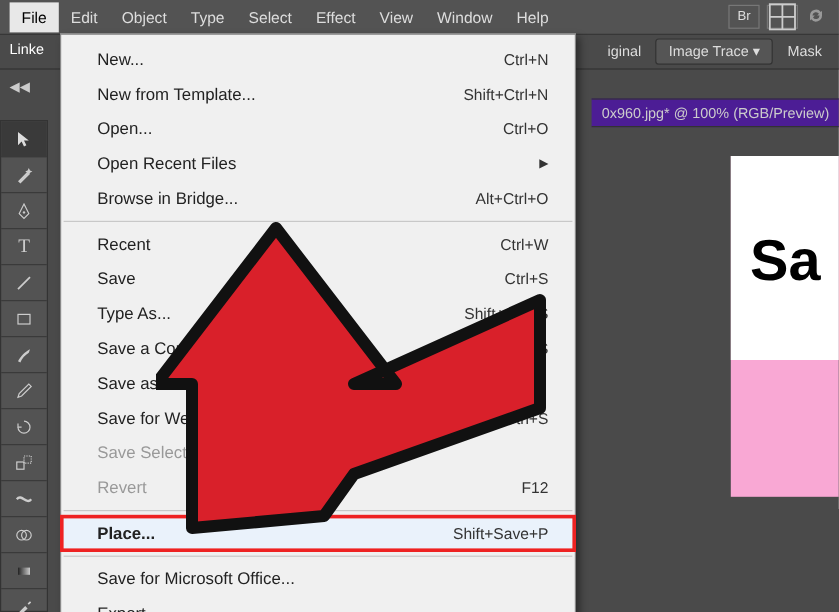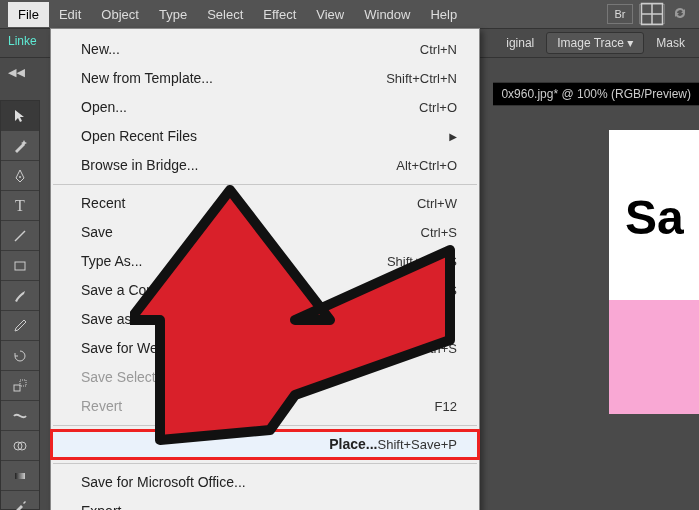--- a/index.html
+++ b/index.html
@@ -5,34 +5,34 @@
 *{box-sizing:border-box;margin:0;padding:0;font-family:Tahoma,Arial,sans-serif;}
 body{background:#4a4a4a;width:699px;height:510px;overflow:hidden;position:relative;}
 .menubar{background:#535353;height:28px;display:flex;align-items:center;padding-left:8px;color:#ddd;font-size:13px;position:relative;z-index:5;}
 .menu-item{padding:5px 10px;cursor:pointer;}
 .menu-item.active{background:#e8e8e8;color:#000;}
 .menu-icons{margin-left:auto;display:flex;align-items:center;gap:6px;padding-right:10px;}
 .icon-box{width:26px;height:20px;border:1px solid #777;display:flex;align-items:center;justify-content:center;}
 .secondbar{background:#4a4a4a;height:30px;border-top:1px solid #333;border-bottom:1px solid #333;display:flex;align-items:center;justify-content:flex-end;padding-right:8px;gap:6px;position:relative;z-index:3;}
 .sb-text{color:#ddd;font-size:12px;padding:0 6px;}
 .sb-btn{background:#555;border:1px solid #333;color:#ddd;font-size:12px;padding:3px 10px;border-radius:3px;}
-.sidebar-btn{position:absolute;left:8px;top:34px;font-size:12px;color:#5eead4;z-index:3;}
+.sidebar-btn{position:absolute;left:8px;top:34px;font-size:12px;color:#ffffff;z-index:3;}
 .chev{position:absolute;left:8px;top:66px;color:#ccc;font-size:11px;z-index:3;}
-.doc-tab{position:absolute;right:0;top:82px;background:#000000;color:#ccc;font-size:12px;padding:4px 8px;border-top:1px solid #333;border-bottom:1px solid #333;}
+.doc-tab{position:absolute;right:0;top:82px;background:#4c1d95;color:#ccc;font-size:12px;padding:4px 8px;border-top:1px solid #333;border-bottom:1px solid #333;}
 .canvas{position:absolute;right:0;top:130px;width:90px;height:284px;background:#f9a8d4;}
 .canvas .whitebox{position:absolute;top:0;right:0;width:90px;height:170px;background:#fff;}
 .bigtext{position:absolute;top:60px;left:16px;font-weight:900;font-size:48px;color:#000;font-family:Arial Black,Arial,sans-serif;}
 .tools{position:absolute;left:0;top:100px;width:40px;background:#535353;border:1px solid #333;height:410px;z-index:4;}
 .tool{width:38px;height:30px;display:flex;align-items:center;justify-content:center;color:#ccc;border-bottom:1px solid #3a3a3a;cursor:pointer;}
 .tool.sel{background:#3a3a3a;}
 .tool svg{width:16px;height:16px;}
 .dropdown{position:absolute;left:50px;top:28px;width:430px;background:#f0f0f0;border:1px solid #888;box-shadow:3px 3px 6px rgba(0,0,0,0.4);z-index:10;font-size:14px;color:#222;padding-top:6px;padding-bottom:6px;}
 .dd-item{display:flex;justify-content:space-between;align-items:center;padding:4px 22px 4px 30px;cursor:pointer;line-height:1.5;}
 .dd-item.disabled{color:#999;}
-.dd-item.highlight{background:#eaf2fb;outline:3px solid #e22;outline-offset:-2px;font-weight:bold;justify-content:flex-end;}
+.dd-item.highlight{background:#eaf2fb;outline:3px solid #e22;outline-offset:-2px;font-weight:bold;}
 .dd-item.highlight .shortcut{font-weight:normal;}
 .dd-sep{height:1px;background:#c8c8c8;margin:4px 2px;}
 .shortcut{color:#333;font-size:13px;}
 .submenu-arrow{font-size:10px;color:#333;}
 .arrow-annot{position:absolute;left:130px;top:180px;z-index:20;pointer-events:none;}
 </style>
 </head>
 <body>
 
 <div class="menubar">

